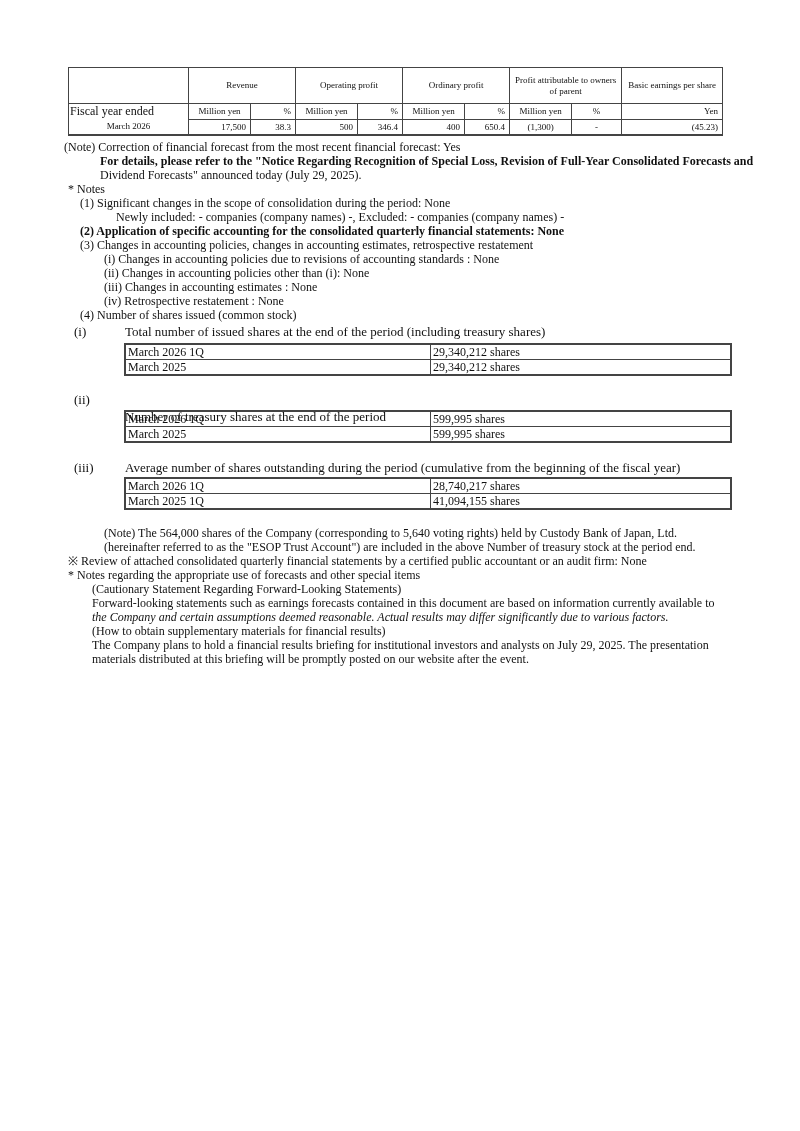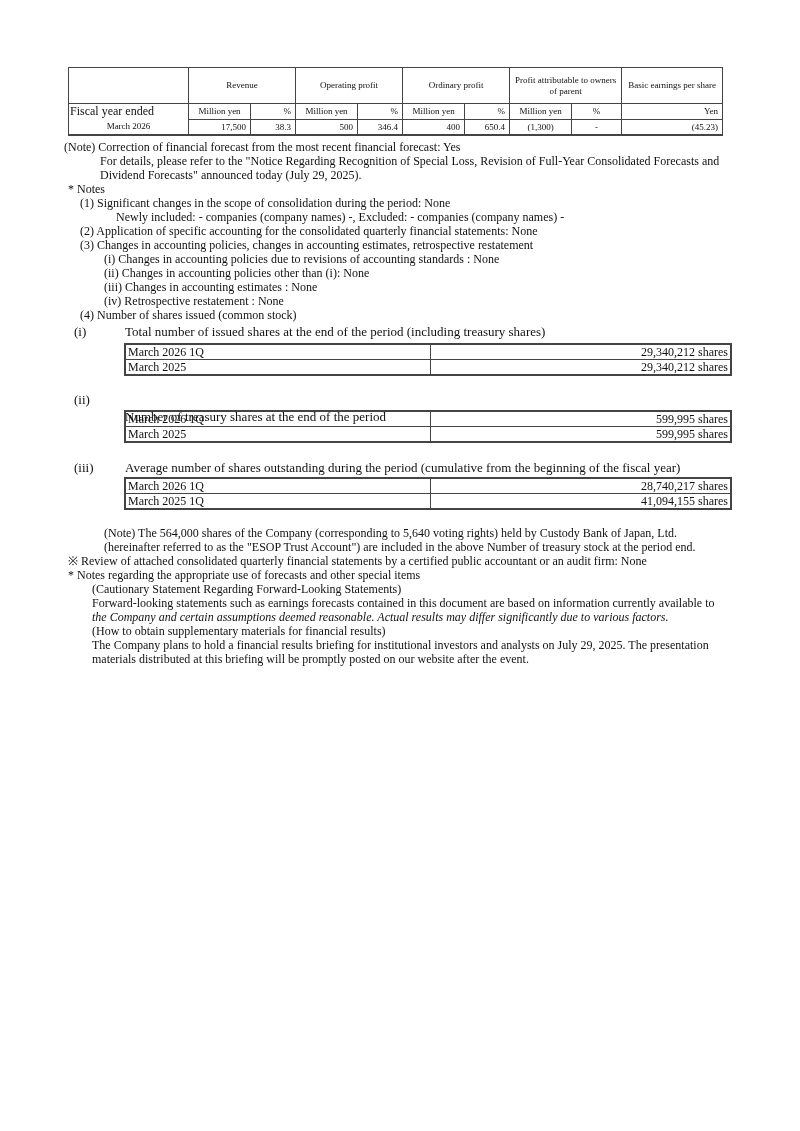--- a/index.html
+++ b/index.html
@@ -18,21 +18,21 @@
   .fc-table .thick-bottom td { border-bottom: 2px solid #444; }
 
   .txt { position: absolute; font-size: 12px; line-height: 14px; white-space: nowrap; }
 
   .sec-num { position: absolute; font-size: 13px; left: 74px; }
   .sec-title { position: absolute; font-size: 13px; left: 125px; white-space: nowrap; }
 
   .shares-table { position: absolute; left: 124px; width: 608px; border-collapse: collapse; table-layout: fixed; }
   .shares-table td { border: 1px solid #444; font-size: 12px; height: 14px; line-height: 14px; padding: 0 2px; }
   .shares-table td.lbl { width: 300px; }
-  .shares-table td.val { text-align: right; }
+  .shares-table td.val { }
   .shares-table { border: 2px solid #444; }
 </style>
 </head>
 <body>
 
 <div class="page">
 
   <table class="fc-table">
     <colgroup>
       <col style="width:120px">
@@ -76,26 +76,26 @@
       <td>400</td>
       <td>650.4</td>
       <td style="text-align:center">(1,300)</td>
       <td style="text-align:center">-</td>
       <td>(45.23)</td>
     </tr>
   </tbody>
     </table>
 
   <div class="txt" style="left:64px; top:140px;">(Note) Correction of financial forecast from the most recent financial forecast: Yes</div>
-  <div class="txt" style="left:100px; top:154px;">For details, please refer to the "Notice Regarding Recognition of Special Loss, Revision of Full-Year Consolidated Forecasts and</div>
+  <div class="txt" style="left:100px; top:154px;font-weight:bold;">For details, please refer to the "Notice Regarding Recognition of Special Loss, Revision of Full-Year Consolidated Forecasts and</div>
   <div class="txt" style="left:100px; top:168px;">Dividend Forecasts" announced today (July 29, 2025).</div>
   <div class="txt" style="left:68px; top:182px;">* Notes</div>
   <div class="txt" style="left:80px; top:196px;">(1) Significant changes in the scope of consolidation during the period: None</div>
   <div class="txt" style="left:116px; top:210px;">Newly included: - companies (company names) -, Excluded: - companies (company names) -</div>
-  <div class="txt" style="left:80px; top:224px;">(2) Application of specific accounting for the consolidated quarterly financial statements: None</div>
+  <div class="txt" style="left:80px; top:224px;font-weight:bold;">(2) Application of specific accounting for the consolidated quarterly financial statements: None</div>
   <div class="txt" style="left:80px; top:238px;">(3) Changes in accounting policies, changes in accounting estimates, retrospective restatement</div>
   <div class="txt" style="left:104px; top:266px;">(ii) Changes in accounting policies other than (i): None</div>
   <div class="txt" style="left:104px; top:252px;">(i) Changes in accounting policies due to revisions of accounting standards : None</div>
   <div class="txt" style="left:104px; top:280px;">(iii) Changes in accounting estimates : None</div>
   <div class="txt" style="left:104px; top:294px;">(iv) Retrospective restatement : None</div>
   <div class="txt" style="left:80px; top:308px;">(4) Number of shares issued (common stock)</div>
 
   <div class="sec-num" style="top:324px;">(i)</div>
   <div class="sec-title" style="top:324px;">Total number of issued shares at the end of the period (including treasury shares)</div>
   <table class="shares-table" style="top:343px;">

